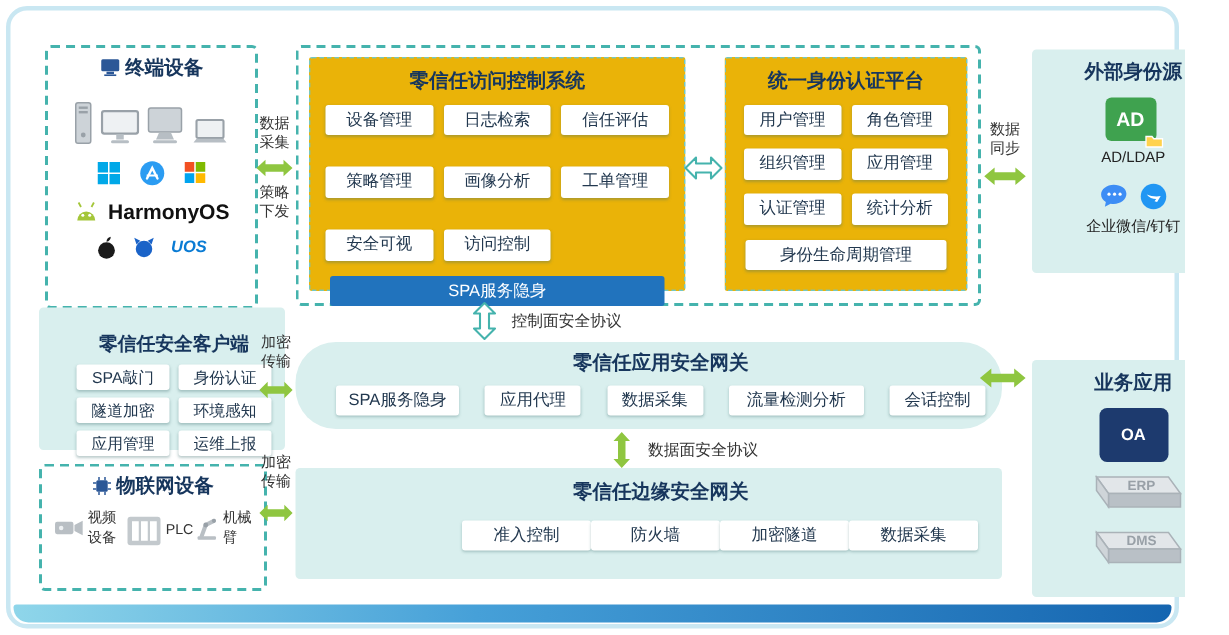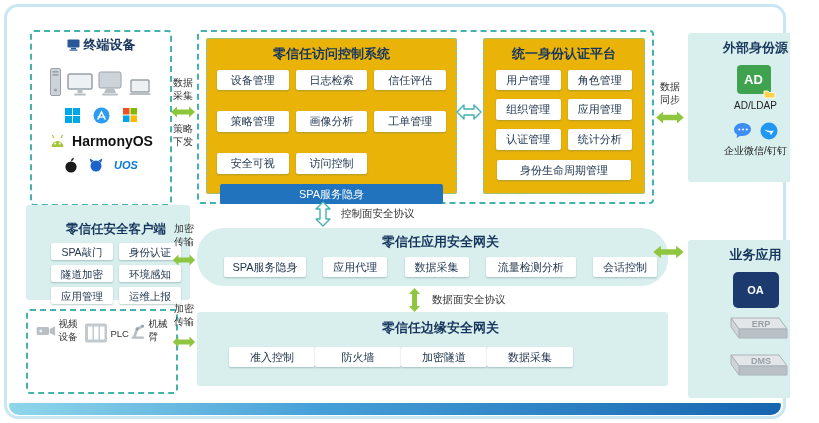--- a/index.html
+++ b/index.html
@@ -63,21 +63,21 @@
               font-size:13px; display:flex; align-items:center; justify-content:center; }
   .ad-folder { position:absolute; right:-1px; bottom:-2px; }
   .caption { font-size:10px; color:#222; text-align:center; }
   .im-row { display:flex; justify-content:center; align-items:center; gap:8px; margin:11px 0 4px; }
   
   #appgw-box { left:197px; top:228px; width:455px; height:58px;border-radius:27px; }
   #appgw-box .panel-title { margin-top:6px; }
   .appgw-row { display:flex; justify-content:space-between; margin:7px 11px 0; }
   #edgegw-box { left:197px; top:312px; width:455px; height:74px; }
   #edgegw-box .panel-title { margin-top:8px; }
-  .edge-row { display:flex; justify-content:flex-start; margin:11px 16px 0; }
+  .edge-row { display:flex; justify-content:flex-end; margin:11px 16px 0; }
   .w82{width:82px;} .w64{width:64px;} .w90{width:90px;} .w86{width:86px;}
   
   #business-box { left:688px; top:240px; width:103px; height:158px; }
   #business-box .panel-title { margin-top:7px; }
   .oa-badge { width:46px; height:36px; background:#1d3a6e; border-radius:5px; color:#fff; font-weight:bold;
               font-size:11px; display:flex; align-items:center; justify-content:center; margin:9px auto 2px; }
   .server { display:block; margin:7px auto 0; }
   
   .vlink { position:absolute; display:flex; flex-direction:column; align-items:center; }
   #link-terminal { left:169px; top:76px; width:28px; gap:3px; }
@@ -177,20 +177,36 @@
       <div class="chip">SPA敲门</div>
       <div class="chip">身份认证</div>
       <div class="chip">隧道加密</div>
       <div class="chip">环境感知</div>
       <div class="chip">应用管理</div>
       <div class="chip">运维上报</div>
     </div>
   </div>
 
   <div class="dashed-box" id="iot-box">
+    <div class="title-row">
+      <svg width="12" height="12" viewBox="0 0 12 12">
+          <rect x="2.2" y="2.2" width="7.6" height="7.6" rx="1" fill="#2b5797"></rect>
+          <g stroke="#2b5797" stroke-width="1">
+            <line x1="4" y1="0" x2="4" y2="2.2"></line>
+            <line x1="8" y1="0" x2="8" y2="2.2"></line>
+            <line x1="4" y1="9.8" x2="4" y2="12"></line>
+            <line x1="8" y1="9.8" x2="8" y2="12"></line>
+            <line x1="0" y1="4" x2="2.2" y2="4"></line>
+            <line x1="0" y1="8" x2="2.2" y2="8"></line>
+            <line x1="9.8" y1="4" x2="12" y2="4"></line>
+            <line x1="9.8" y1="8" x2="12" y2="8"></line>
+          </g>
+        </svg>
+      <span class="panel-title">物联网设备</span>
+    </div>
     <div class="iot-row">
       <div class="iot-item">
         <svg width="30" height="20" viewBox="0 0 30 20">
             <rect x="1" y="4" width="18" height="12" rx="2" fill="#b9bfc4"></rect>
             <polygon points="20,7 28,3 28,17 20,13" fill="#b9bfc4"></polygon>
             <circle cx="7" cy="10" r="2.2" fill="#eef1f3"></circle>
           </svg>
         <span class="iot-caption">视频设备</span>
       </div>
       <div class="iot-item">

